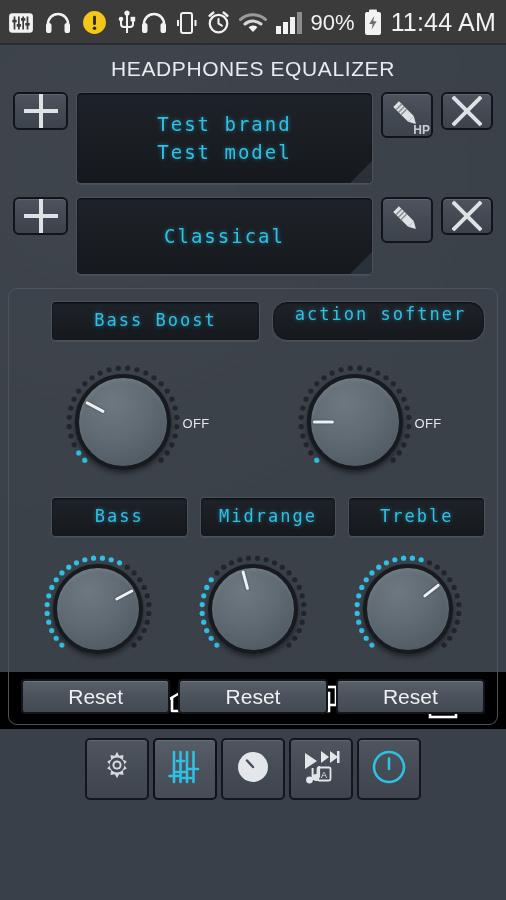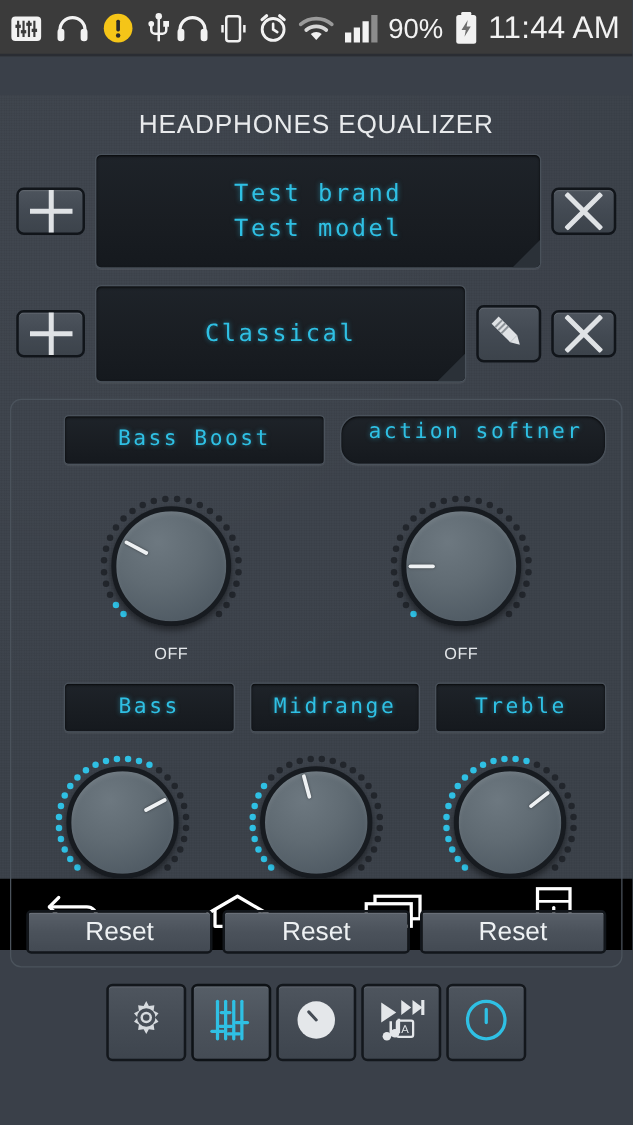--- a/index.html
+++ b/index.html
@@ -29,40 +29,39 @@
   .sb-text{ color:#f2f2f2; font-size:25px; letter-spacing:.2px; }
   .sb-pct{ color:#f2f2f2; font-size:22px; }
 
   
   #app{
     width:506px; height:684px;
     background:
       radial-gradient(circle at 20% 15%, rgba(255,255,255,.018), rgba(0,0,0,0) 60%),
       #3a4049;
     position:relative;
-    margin-top:31px;
   }
   #app::before{
     content:""; position:absolute; inset:0; pointer-events:none;
     background-image:
       repeating-linear-gradient(0deg, rgba(255,255,255,.012) 0 1px, rgba(0,0,0,.012) 1px 2px),
       repeating-linear-gradient(90deg, rgba(255,255,255,.010) 0 1px, rgba(0,0,0,.010) 1px 2px);
     opacity:.7;
   }
 
   #page-title{
     text-align:center; color:#e8eaec;
     font-size:21px; letter-spacing:.6px;
     padding:12px 0 11px;
     position:relative; z-index:2;
   }
 
   
   .sel-row{
-    display:flex; align-items:center; gap:8px;
+    display:flex; align-items:flex-start; gap:8px;
     padding:0 13px; margin-bottom:13px;
     position:relative; z-index:2;
   }
   .sq-btn{
     width:55px; flex:0 0 55px;
     border:2px solid #11151a;
     border-radius:6px;
     background:linear-gradient(180deg,#4d545d 0%, #434a53 48%, #3c434b 100%);
     display:flex; align-items:center; justify-content:center;
     box-shadow:inset 0 1px 0 rgba(255,255,255,.10);
@@ -131,21 +130,21 @@
 
   .lcd-row{ display:flex; gap:12px;padding-left:30px; }
   .lcd-small{
     height:40px; border-radius:4px;
   }
   .lcd-small .lcd-txt{ font-size:17px; letter-spacing:2px; }
   .lcd-clip{ justify-content:flex-start; padding-left:4px;border-radius:15px; }
 
   
   .knob-row{ display:flex; justify-content:space-around; }
-  .knob-unit{ display:flex; flex-direction:column; align-items:center; }
+  .knob-unit{ display:flex; flex-direction:row; align-items:center; }
   .knob{
     position:relative;
     display:flex; align-items:center; justify-content:center;
   }
   .knob svg{ position:absolute; left:0; top:0; }
   .knob-face{
     border-radius:50%;
     background:
       radial-gradient(circle at 38% 28%, #6d7880 0%, #606b73 42%, #525d66 75%, #49535b 100%);
     border:4px solid #171b20;
@@ -304,20 +303,36 @@
   <div id="page-title">HEADPHONES EQUALIZER</div>
 
   <div class="sel-row">
     <div class="sq-btn">
       <span class="plus-glyph"></span>
     </div>
     <div class="lcd" id="device-display">
       <div class="lcd-txt">Test brand</div>
       <div class="lcd-txt">Test model</div>
       <span class="corner"></span>
+    </div>
+    <div class="sq-btn narrow">
+      <span class="pencil-wrap">
+        <svg width="40" height="40" viewBox="0 0 40 40">
+          <g transform="rotate(-45 20 20)">
+            <path d="M16 6h8v21h-8z" fill="#dfe2e5"></path>
+            <path d="M16 27h8l-4 7z" fill="#dfe2e5"></path>
+            <g stroke="#8c9298" stroke-width="1.6">
+                <line x1="16" y1="10" x2="24" y2="10"></line>
+                <line x1="16" y1="13.5" x2="24" y2="13.5"></line>
+                <line x1="16" y1="17" x2="24" y2="17"></line>
+              </g>
+          </g>
+        </svg>
+        <span class="hp-tag">HP</span>
+      </span>
     </div>
     <div class="sq-btn narrow">
       <span class="x-glyph"></span>
     </div>
   </div>
 
   <div class="sel-row">
     <div class="sq-btn">
       <span class="plus-glyph"></span>
     </div>

